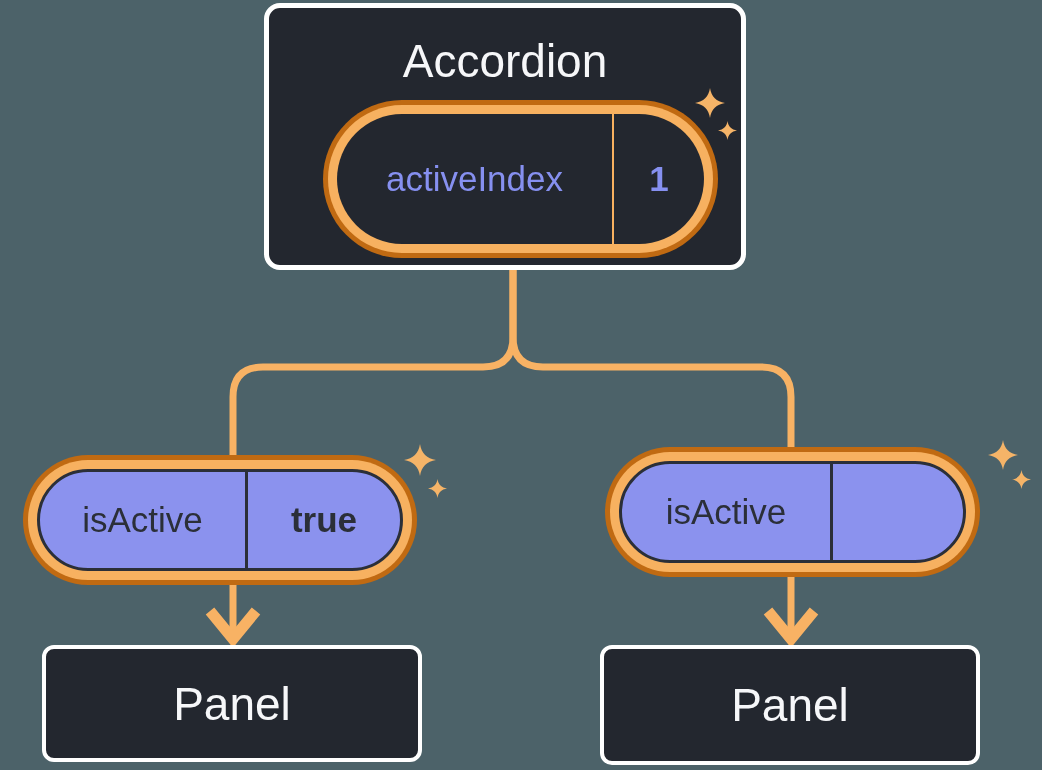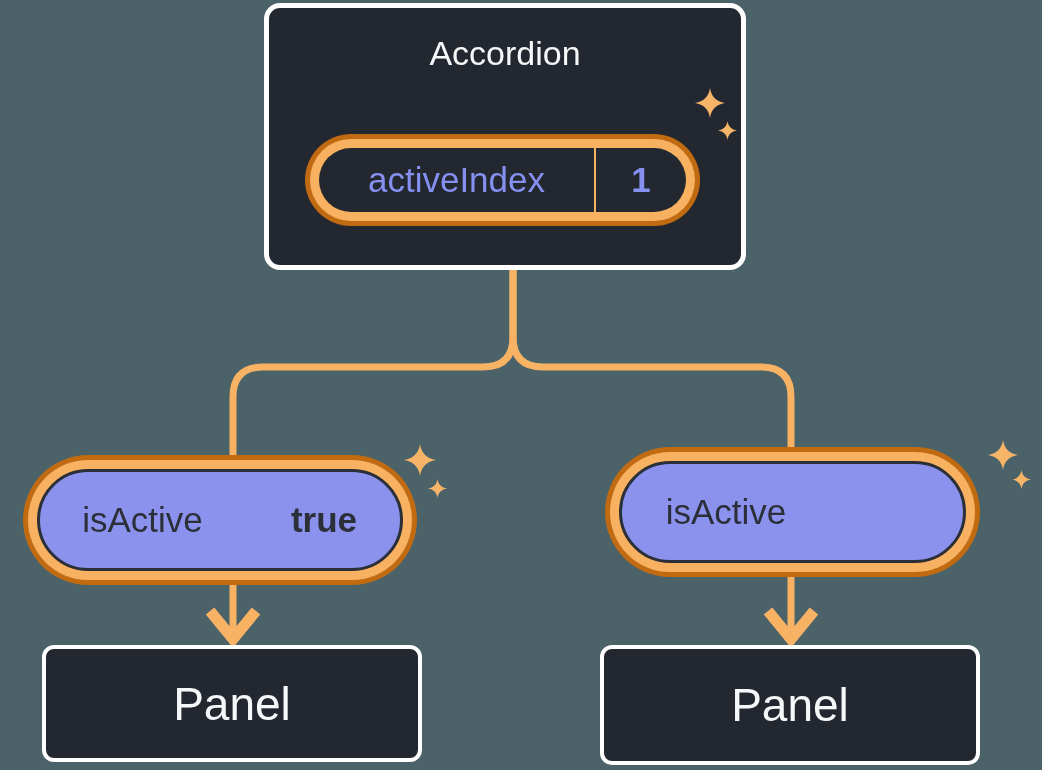--- a/index.html
+++ b/index.html
@@ -22,21 +22,21 @@
     position:absolute;
     background:var(--node-bg,#23272F);
     border:5px solid var(--node-border,#FFFFFF);
     border-radius:16px;
     z-index:2;
   }
   .accordion-node{left:264px;top:3px;width:482px;height:267px;}
   .accordion-title{
     position:absolute;left:0;top:26px;width:100%;
     text-align:center;
-    font-size:34px;font-weight:500;
+    font-size:46px;font-weight:500;
     color:var(--light-text,#F6F7F9);
   }
 
   .panel-node{
     display:flex;align-items:center;justify-content:center;
     border-width:4px;border-radius:12px;
   }
   .panel-node.left{left:42px;top:645px;width:380px;height:117px;}
   .panel-node.right{left:600px;top:645px;width:380px;height:120px;}
   .panel-title{
@@ -64,31 +64,30 @@
     overflow:hidden;
   }
   .pill-label,.pill-value{
     display:flex;align-items:center;justify-content:center;
     font-size:35px;
   }
   .pill-value{font-weight:700;}
   .pill-divider{flex:0 0 auto;}
 
   
-  .state-pill{left:305px;top:100px;width:395px;height:92px;margin-top:34px;}
+  .state-pill{left:323px;top:100px;width:395px;height:158px;}
   .state-pill .pill-core{background:var(--node-bg,#23272F);}
   .state-pill .pill-label{width:275px;color:var(--purple-text,#8690F0);}
   .state-pill .pill-divider{width:2px;background:var(--ring-inner-orange,#F7B160);}
   .state-pill .pill-value{flex:1;color:var(--purple-text,#8690F0);}
 
   
   .prop-pill .pill-core{
     background:var(--purple-fill,#8B92EE);
     border:3px solid var(--outline-dark,#2B2F38);
-    align-items:center;
   }
   .prop-pill .pill-label{color:var(--dark-text,#2B2F38);}
   .prop-pill .pill-divider{width:3px;background:var(--outline-dark,#2B2F38);}
   .prop-pill .pill-value{flex:1;color:var(--dark-text,#2B2F38);}
   .prop-pill.left{left:23px;top:455px;width:394px;height:130px;}
   .prop-pill.left .pill-label{width:205px;}
   .prop-pill.right{left:605px;top:447px;width:375px;height:130px;}
   .prop-pill.right .pill-label{width:208px;}
 
   .sparkle{position:absolute;z-index:4;pointer-events:none;}

